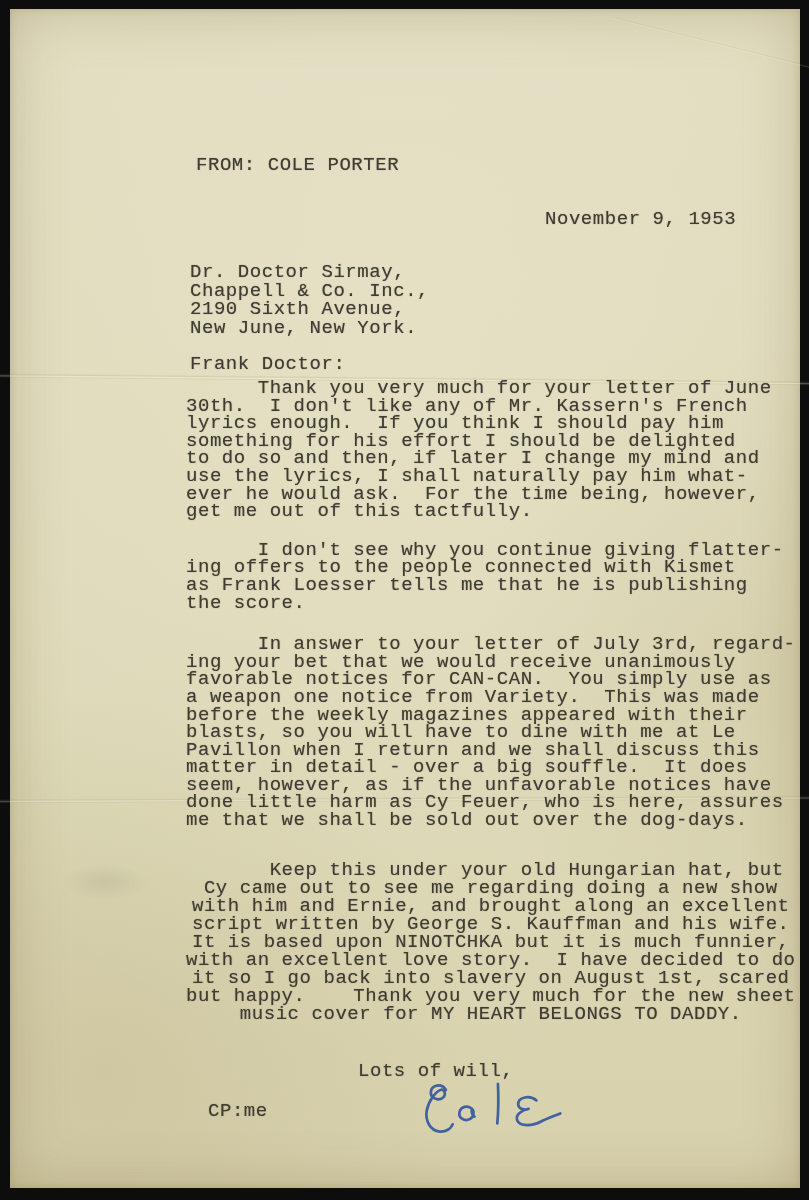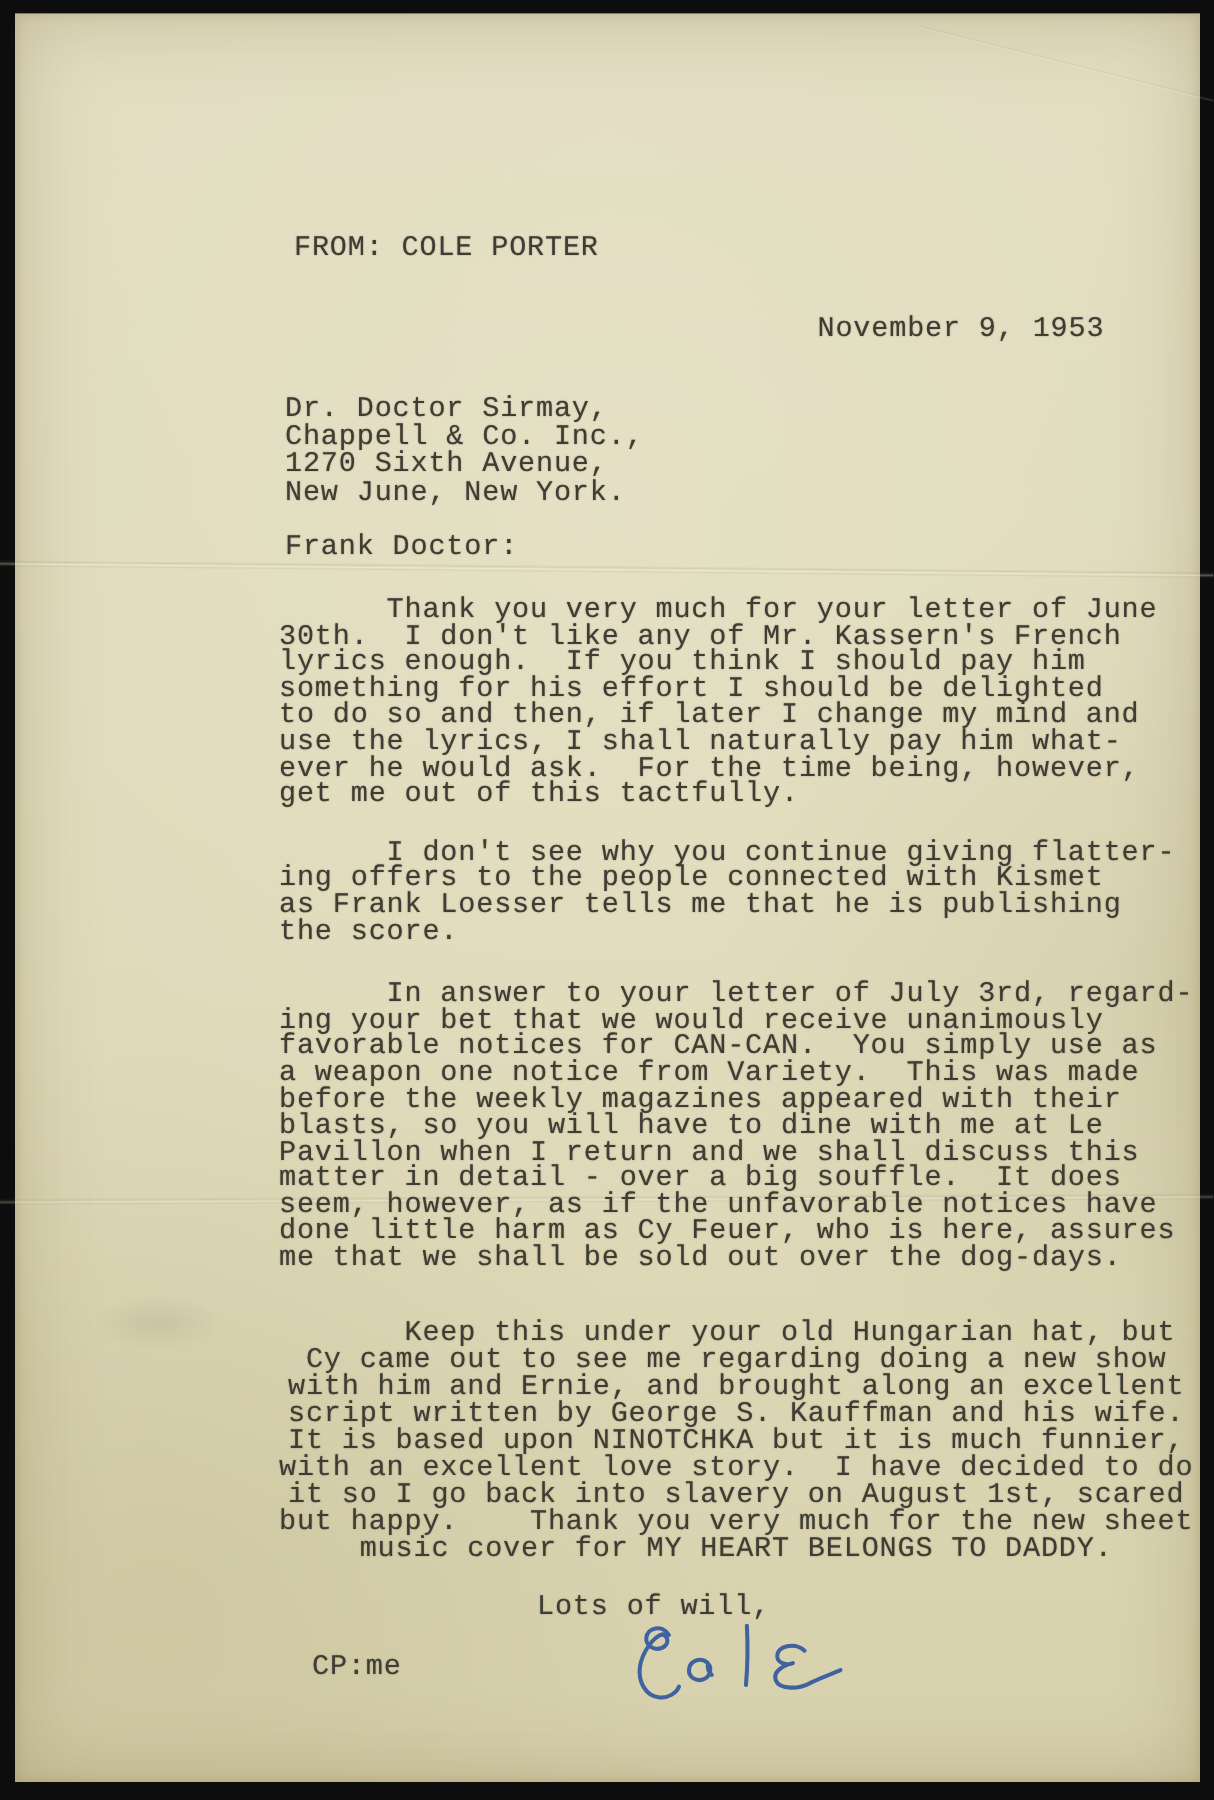--- a/index.html
+++ b/index.html
@@ -75,21 +75,21 @@
     line-height: 17.6px;
     text-shadow: 0 0 1px rgba(63, 61, 51, 0.55);
     white-space: pre;
   }
   .tline { white-space: pre; }
 
   .from-line   { left: 186px; top: 148px; }
   .date-line   { left: 535px; top: 202px; }
   .recipient   { left: 180px; top: 254px; line-height: 18.6px; }
   .salutation  { left: 180px; top: 347px; }
-  .letter-body { left: 176px; top: 389px; font-family: Liberation Mono, monospace; }
+  .letter-body { left: 176px; top: 371px; font-family: Liberation Mono, monospace; }
   .para + .para { display: block; }
   .para:nth-child(2) { margin-top: 21px; }
   .para:nth-child(3) { margin-top: 24px; }
   .para:nth-child(4) { margin-top: 31px; line-height: 18.1px; text-align: center; }
   .closing     { left: 348px; top: 1054px; }
   .initials    { left: 198px; top: 1094px; }
 
   .signature {
     position: absolute;
     left: 412px;
@@ -114,21 +114,21 @@
 
     <div class="crease crease-1"></div>
     <div class="crease crease-2"></div>
     <div class="crease-corner"></div>
     <div class="smudge"></div>
 
     <div class="type from-line">FROM: COLE PORTER</div>
 
     <div class="type date-line">November 9, 1953</div>
 
-    <div class="type recipient"><div class="tline">Dr. Doctor Sirmay,</div><div class="tline">Chappell &amp; Co. Inc.,</div><div class="tline">1270 Sixth Avenue,</div><div class="tline">New June, New York.</div></div>
+    <div class="type recipient"><div class="tline">Dr. Doctor Sirmay,</div><div class="tline">Chappell &amp; Co. Inc.,</div><div class="tline">2190 Sixth Avenue,</div><div class="tline">New June, New York.</div></div>
 
     <div class="type salutation">Frank Doctor:</div>
 
     <div class="type letter-body"><div class="para"><div class="tline">      Thank you very much for your letter of June</div><div class="tline">30th.  I don't like any of Mr. Kassern's French</div><div class="tline">lyrics enough.  If you think I should pay him</div><div class="tline">something for his effort I should be delighted</div><div class="tline">to do so and then, if later I change my mind and</div><div class="tline">use the lyrics, I shall naturally pay him what-</div><div class="tline">ever he would ask.  For the time being, however,</div><div class="tline">get me out of this tactfully.</div></div><div class="para"><div class="tline">      I don't see why you continue giving flatter-</div><div class="tline">ing offers to the people connected with Kismet</div><div class="tline">as Frank Loesser tells me that he is publishing</div><div class="tline">the score.</div></div><div class="para"><div class="tline">      In answer to your letter of July 3rd, regard-</div><div class="tline">ing your bet that we would receive unanimously</div><div class="tline">favorable notices for CAN-CAN.  You simply use as</div><div class="tline">a weapon one notice from Variety.  This was made</div><div class="tline">before the weekly magazines appeared with their</div><div class="tline">blasts, so you will have to dine with me at Le</div><div class="tline">Pavillon when I return and we shall discuss this</div><div class="tline">matter in detail - over a big souffle.  It does</div><div class="tline">seem, however, as if the unfavorable notices have</div><div class="tline">done little harm as Cy Feuer, who is here, assures</div><div class="tline">me that we shall be sold out over the dog-days.</div></div><div class="para"><div class="tline">      Keep this under your old Hungarian hat, but</div><div class="tline">Cy came out to see me regarding doing a new show</div><div class="tline">with him and Ernie, and brought along an excellent</div><div class="tline">script written by George S. Kauffman and his wife.</div><div class="tline">It is based upon NINOTCHKA but it is much funnier,</div><div class="tline">with an excellent love story.  I have decided to do</div><div class="tline">it so I go back into slavery on August 1st, scared</div><div class="tline">but happy.    Thank you very much for the new sheet</div><div class="tline">music cover for MY HEART BELONGS TO DADDY.</div></div></div>
 
     <div class="type closing">Lots of will,</div>
 
     <svg class="signature" viewBox="0 0 150 70" aria-hidden="false">
       <title>Cole</title>
 

